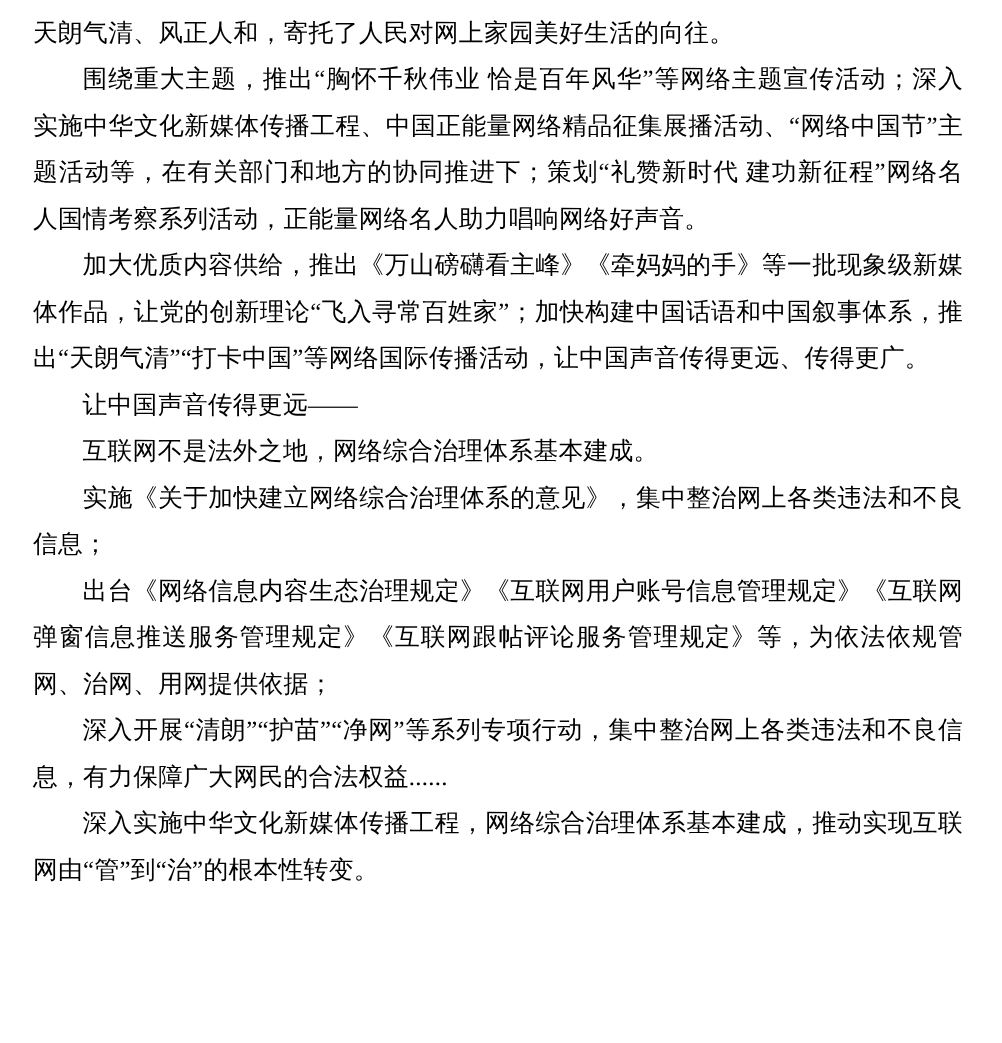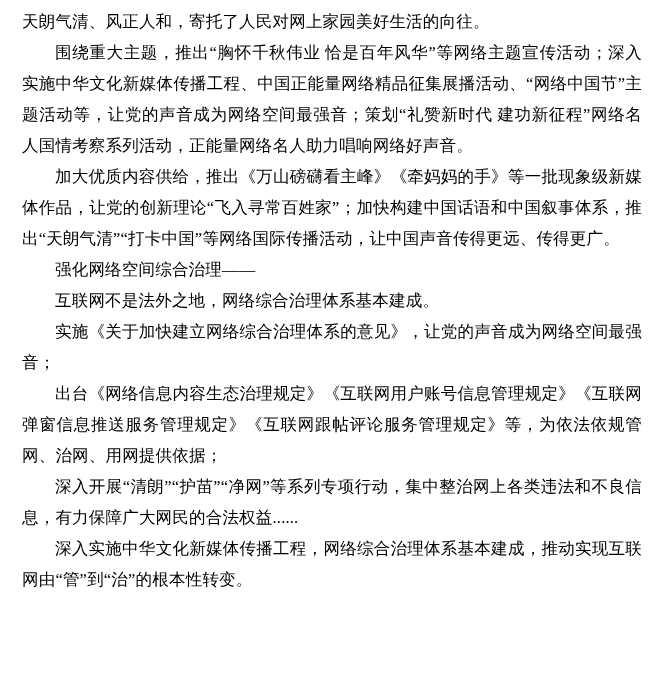--- a/index.html
+++ b/index.html
@@ -34,21 +34,21 @@
   }
   .noindent {
     text-indent: 0;
   }
 </style>
 </head>
 <body>
 
 <div class="page">
   <p class="para noindent">天朗气清、风正人和，寄托了人民对网上家园美好生活的向往。</p>
-  <p class="para indent">围绕重大主题，推出“胸怀千秋伟业 恰是百年风华”等网络主题宣传活动；深入实施中华文化新媒体传播工程、中国正能量网络精品征集展播活动、“网络中国节”主题活动等，让党的声音成为网络空间最强音；策划“礼赞新时代 建功新征程”网络名人国情考察系列活动，正能量网络名人助力唱响网络好声音。</p>
+  <p class="para indent">围绕重大主题，推出“胸怀千秋伟业 恰是百年风华”等网络主题宣传活动；深入实施中华文化新媒体传播工程、中国正能量网络精品征集展播活动、“网络中国节”主题活动等，在有关部门和地方的协同推进下；策划“礼赞新时代 建功新征程”网络名人国情考察系列活动，正能量网络名人助力唱响网络好声音。</p>
   <p class="para indent">加大优质内容供给，推出《万山磅礴看主峰》《牵妈妈的手》等一批现象级新媒体作品，让党的创新理论“飞入寻常百姓家”；加快构建中国话语和中国叙事体系，推出“天朗气清”“打卡中国”等网络国际传播活动，让中国声音传得更远、传得更广。</p>
-  <p class="para indent">强化网络空间综合治理——</p>
+  <p class="para indent">让中国声音传得更远——</p>
   <p class="para indent">互联网不是法外之地，网络综合治理体系基本建成。</p>
-  <p class="para indent">实施《关于加快建立网络综合治理体系的意见》，让党的声音成为网络空间最强音；</p>
+  <p class="para indent">实施《关于加快建立网络综合治理体系的意见》，集中整治网上各类违法和不良信息；</p>
   <p class="para indent">出台《网络信息内容生态治理规定》《互联网用户账号信息管理规定》《互联网弹窗信息推送服务管理规定》《互联网跟帖评论服务管理规定》等，为依法依规管网、治网、用网提供依据；</p>
   <p class="para indent">深入开展“清朗”“护苗”“净网”等系列专项行动，集中整治网上各类违法和不良信息，有力保障广大网民的合法权益......</p>
   <p class="para indent">深入实施中华文化新媒体传播工程，网络综合治理体系基本建成，推动实现互联网由“管”到“治”的根本性转变。</p>
 </div>
 
 </body></html>

